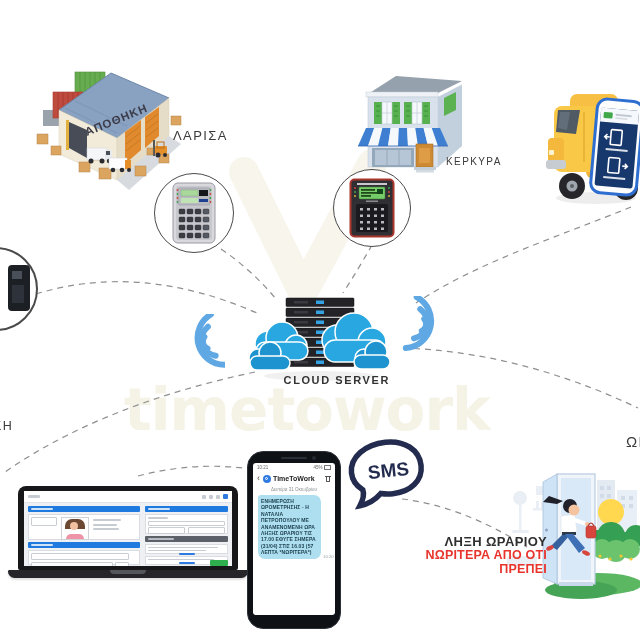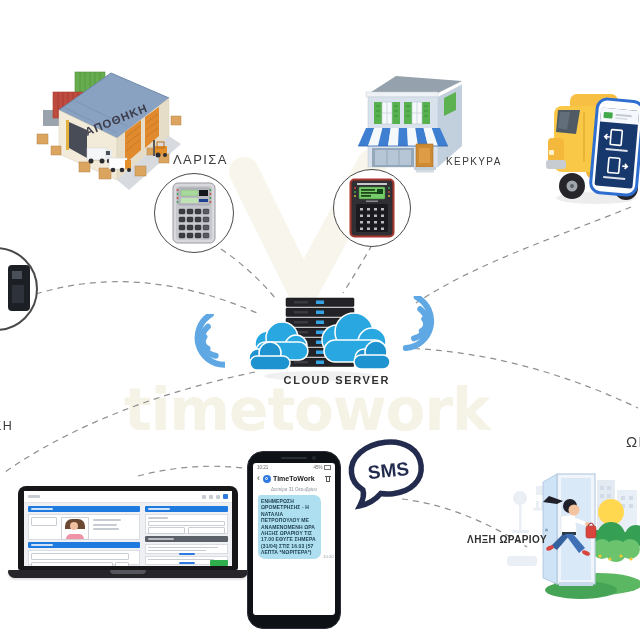--- a/index.html
+++ b/index.html
@@ -59,21 +59,21 @@
   .trash{width:6px;height:7.5px;position:relative;margin-left:auto;}
   .trash .tb{position:absolute;left:0.7px;top:2px;width:4.6px;height:5px;border:0.8px solid #555;
       border-top:none;border-radius:0 0 1px 1px;box-sizing:border-box;}
   .trash .tl{position:absolute;left:0;top:0.8px;width:6px;height:0.9px;background:#555;}
   .ph-date{font-size:4.5px;color:#8a8f96;text-align:center;margin:2px 0 3px;}
   .msgrow{display:flex;align-items:flex-end;gap:2px;padding-left:5px;}
   .bubble{width:57px;background:#addff0;border-radius:3px 7px 7px 7px;padding:3px;
       font-size:5px;line-height:6.4px;color:#1c3d4d;font-weight:600;letter-spacing:0.1px;}
   .msgtime{font-size:4.3px;color:#9aa0a6;}
   
-  .alert1{left:420px;top:534px;width:127px;text-align:right;font-size:10px;font-weight:600;
+  .alert1{left:420px;top:534px;width:127px;text-align:right;font-size:13px;font-weight:600;
       color:#2f2f2f;letter-spacing:0.4px;}
   .alert2{left:396px;top:548px;width:151px;text-align:right;font-size:12.5px;font-weight:800;
       color:#e8342c;letter-spacing:0.2px;}
   .partial{color:#3a3a3a;}
 </style>
 </head>
 <body>
 
 <div id="scene">
 
@@ -145,21 +145,21 @@
     </g>
     <g transform="translate(118,82)">
       <rect x="0" y="0" width="2" height="16" fill="#555"></rect>
       <rect x="-6" y="8" width="6" height="7" fill="#dba45f" stroke="#b5854b" stroke-width="0.5"></rect>
       <rect x="2" y="6" width="12" height="8" rx="1" fill="#e58f2a"></rect>
       <rect x="4" y="2" width="7" height="6" fill="none" stroke="#b86f1e" stroke-width="1"></rect>
       <circle cx="5" cy="15" r="2.5" fill="#2c2c30"></circle>
         <circle cx="12" cy="15" r="2" fill="#2c2c30"></circle>
     </g>
   </svg>
-  <div class="abs citylabel" style="left:173px;top:128px;z-index:2;margin-top:24px;">ΛΑΡΙΣΑ</div>
+  <div class="abs citylabel" style="left:173px;top:128px;z-index:2;">ΛΑΡΙΣΑ</div>
 
   <svg class="abs" style="left:356px;top:64px;z-index:2;" width="124" height="114" viewBox="0 0 124 114">
     <polygon points="12,30 80,30 106,17 40,12" fill="#95a1ad"></polygon>
     <rect x="10" y="28" width="72" height="5" fill="#eef2f6" stroke="#c6cdd4" stroke-width="0.5"></rect>
     <polygon points="82,33 106,20 106,24 82,37" fill="#dce2e8"></polygon>
     <rect x="12" y="33" width="70" height="70" fill="#d9e2ec" stroke="#bcc8d4" stroke-width="0.5"></rect>
     <polygon points="82,33 106,21 106,82 82,103" fill="#c2cfdc"></polygon>
     <polygon points="88,34 100,28 100,46 88,52" fill="#5cb250"></polygon>
     <g>
       <rect x="18" y="38" width="8" height="22" fill="#56b14e"></rect>
@@ -565,14 +565,15 @@
       <polygon points="16,10 28,14 27,18 15,14" fill="#ffffff"></polygon>
       <circle cx="28" cy="16" r="2" fill="#f4c3a0"></circle>
       <path d="M29,18 Q32,12 35,18" stroke="#b23429" stroke-width="1.2" fill="none"></path>
       <rect x="27" y="18" width="10" height="12" rx="2" fill="#d8453c" stroke="#b23429" stroke-width="0.6"></rect>
       <polygon points="6,26 14,26 26,40 20,45" fill="#3f6fb5"></polygon>
       <ellipse cx="27" cy="45" rx="4.2" ry="2.2" transform="rotate(25 27 45)" fill="#d8453c"></ellipse>
     </g>
   </svg>
 
   <div class="abs alert1" style="z-index:4;">ΛΗΞΗ ΩΡΑΡΙΟΥ</div>
+  <div class="abs alert2" style="z-index:4;">ΝΩΡΙΤΕΡΑ ΑΠΟ ΟΤΙ ΠΡΕΠΕΙ</div>
 
 </div>
 
 </body></html>

